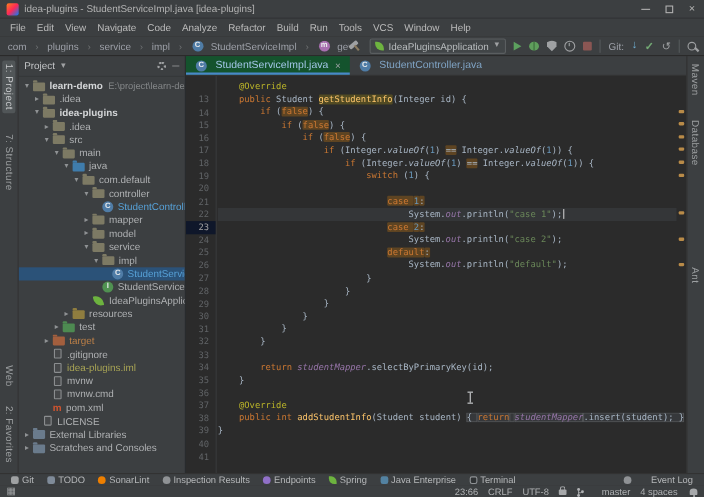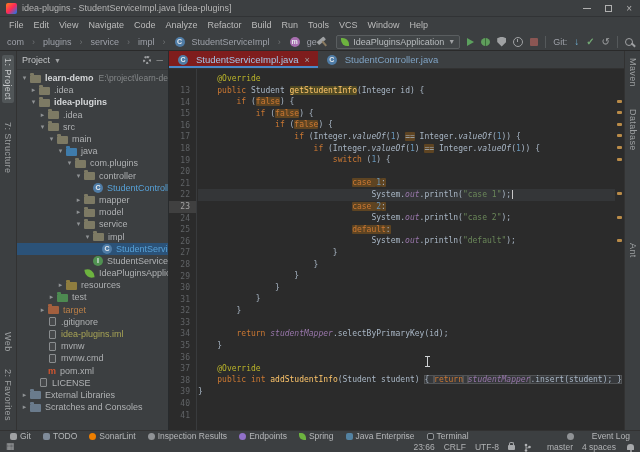--- a/index.html
+++ b/index.html
@@ -80,26 +80,26 @@
   .ti-round{width:10px;height:10px;border-radius:50%;font:bold 7px/10px "Liberation Sans",sans-serif;text-align:center;color:#e8eaec;display:inline-block;margin:0 4px 0 1px;flex:none}
   .ic-class{background:#4f7ca6}.ic-interface{background:#509151}.ic-method{background:#a86fb0}
   .ti-spring{width:9px;height:9px;background:#6db33f;border-radius:0 80% 0 80%;margin:0 5px 0 2px;flex:none;transform:rotate(-8deg)}
   .ti-maven{color:#d3552f;font:bold 9px/10px "Liberation Sans",sans-serif;margin:0 4px 0 1px;flex:none}
   .ti-file{width:7px;height:9px;background:#46484a;border:1px solid #8a8d8f;border-radius:1px;margin:0 5px 0 2px;flex:none}
 
   
   #editor-pane{position:absolute;left:169px;top:0;right:16px;bottom:0;background:#2b2b2b}
   #tabbar{height:18px;background:#3c3f41;border-bottom:1px solid #323232;display:flex}
   .tab{display:flex;align-items:center;gap:4px;padding:0 8px;font-size:9.5px;color:#7fa3c4}
-  .tab.active{background:#7f1d1d;box-shadow:inset 0 -2px 0 #4a88c7;color:#a3c6e8}
+  .tab.active{background:#14532d;box-shadow:inset 0 -2px 0 #4a88c7;color:#a3c6e8}
   .tab-close{color:#9ea2a5;font-size:9px;margin-left:2px}
   #editor{position:absolute;left:0;right:0;top:18px;bottom:0;overflow:hidden;font-family:"DejaVu Sans Mono",monospace;font-size:8px}
   #gutter{position:absolute;left:0;top:0;bottom:0;width:28px;padding-top:16px;border-right:1px solid #393b3d;color:#606366}
   .gnum{height:11.6px;line-height:11.6px;text-align:right;padding-right:6px}
-  .gnum.curg{color:#a4a3a3;background:#404040}
+  .gnum.curg{color:#a4a3a3;background:#0f172a}
   #code{position:absolute;left:29px;right:9px;top:0;bottom:0;padding-top:4px;color:#a9b7c6}
   .cline{height:11.6px;line-height:11.6px;white-space:pre}
   .cline.cur{background:#343638}
   .p{color:#a9b7c6}.k{color:#cc7832}.a{color:#bbb529}.s{color:#6a8759}.n{color:#6897bb}
   .m{color:#ffc66b}.f{color:#9876aa;font-style:italic}.im{color:#a9b7c6;font-style:italic}
   .hl1{background:#514a23;border-radius:1px}
   .hl2{background:#5e4422;border-radius:1px}
   .fold{background:#36383b;box-shadow:inset 0 0 0 1px #515355}
   .caret{display:inline-block;width:1px;height:9px;background:#c8c8c8;vertical-align:middle;margin-left:1px}
   #stripe{position:absolute;right:0;top:0;bottom:0;width:9px}
@@ -267,21 +267,21 @@
             <span class="tlabel">main</span>
           </div>
           <div class="trow" style="padding-left: 39px;">
             <span class="arrow">▾</span>
             <span class="ti-folder tf-src"></span>
             <span class="tlabel">java</span>
           </div>
           <div class="trow" style="padding-left: 48px;">
             <span class="arrow">▾</span>
             <span class="ti-folder tf-package"></span>
-            <span class="tlabel">com.plugins</span>
+            <span class="tlabel">com.default</span>
           </div>
           <div class="trow" style="padding-left: 57px;">
             <span class="arrow">▾</span>
             <span class="ti-folder tf-package"></span>
             <span class="tlabel">controller</span>
           </div>
           <div class="trow" style="padding-left: 66px;">
             <span class="arrow"></span>
             <span class="ti-round ic-class">C</span>
             <span class="tlabel cyan">StudentController</span>

